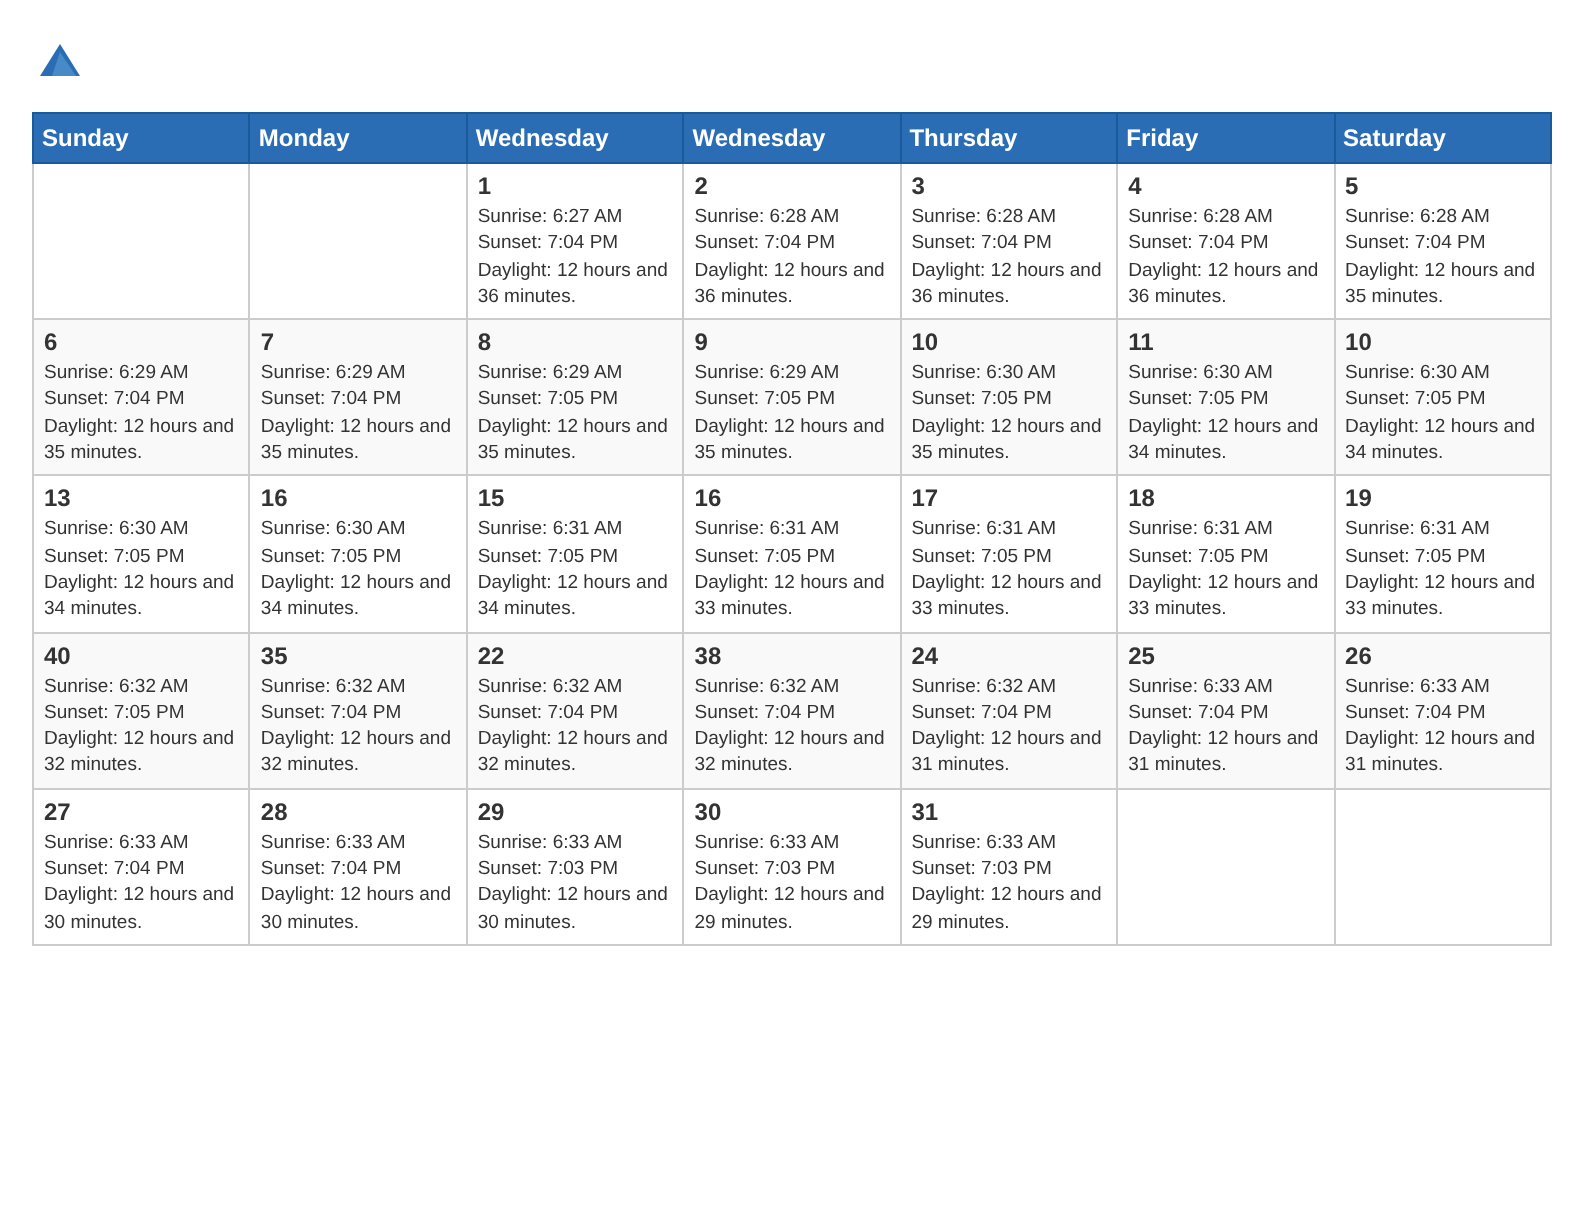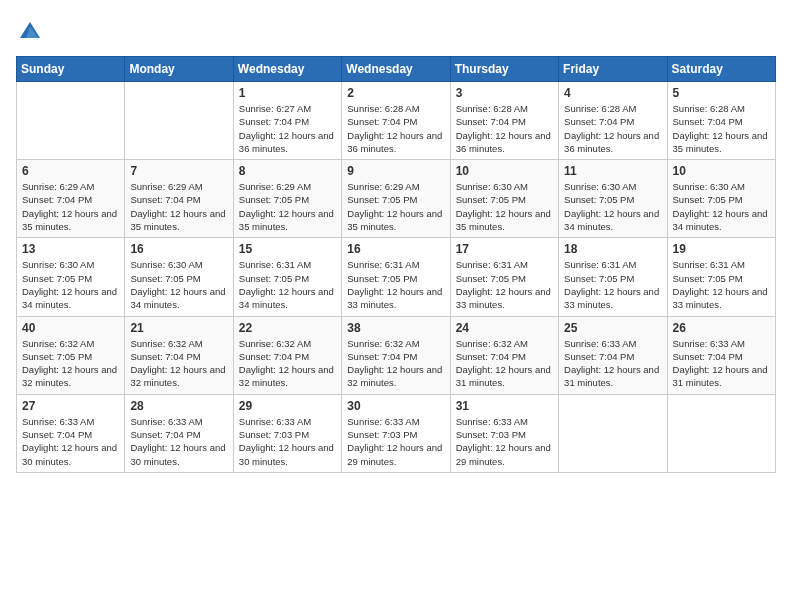--- a/index.html
+++ b/index.html
@@ -251,21 +251,21 @@
         </td>
       </tr>
       <tr>
         <td>
           <span class="day-num">40</span>
           <div class="day-info" style="white-space: pre-line;">Sunrise: 6:32 AM
 Sunset: 7:05 PM
 Daylight: 12 hours and 32 minutes.</div>
         </td>
         <td>
-          <span class="day-num">21</span>
+          <span class="day-num">35</span>
           <div class="day-info" style="white-space: pre-line;">Sunrise: 6:32 AM
 Sunset: 7:04 PM
 Daylight: 12 hours and 32 minutes.</div>
         </td>
         <td>
           <span class="day-num">22</span>
           <div class="day-info" style="white-space: pre-line;">Sunrise: 6:32 AM
 Sunset: 7:04 PM
 Daylight: 12 hours and 32 minutes.</div>
         </td>

